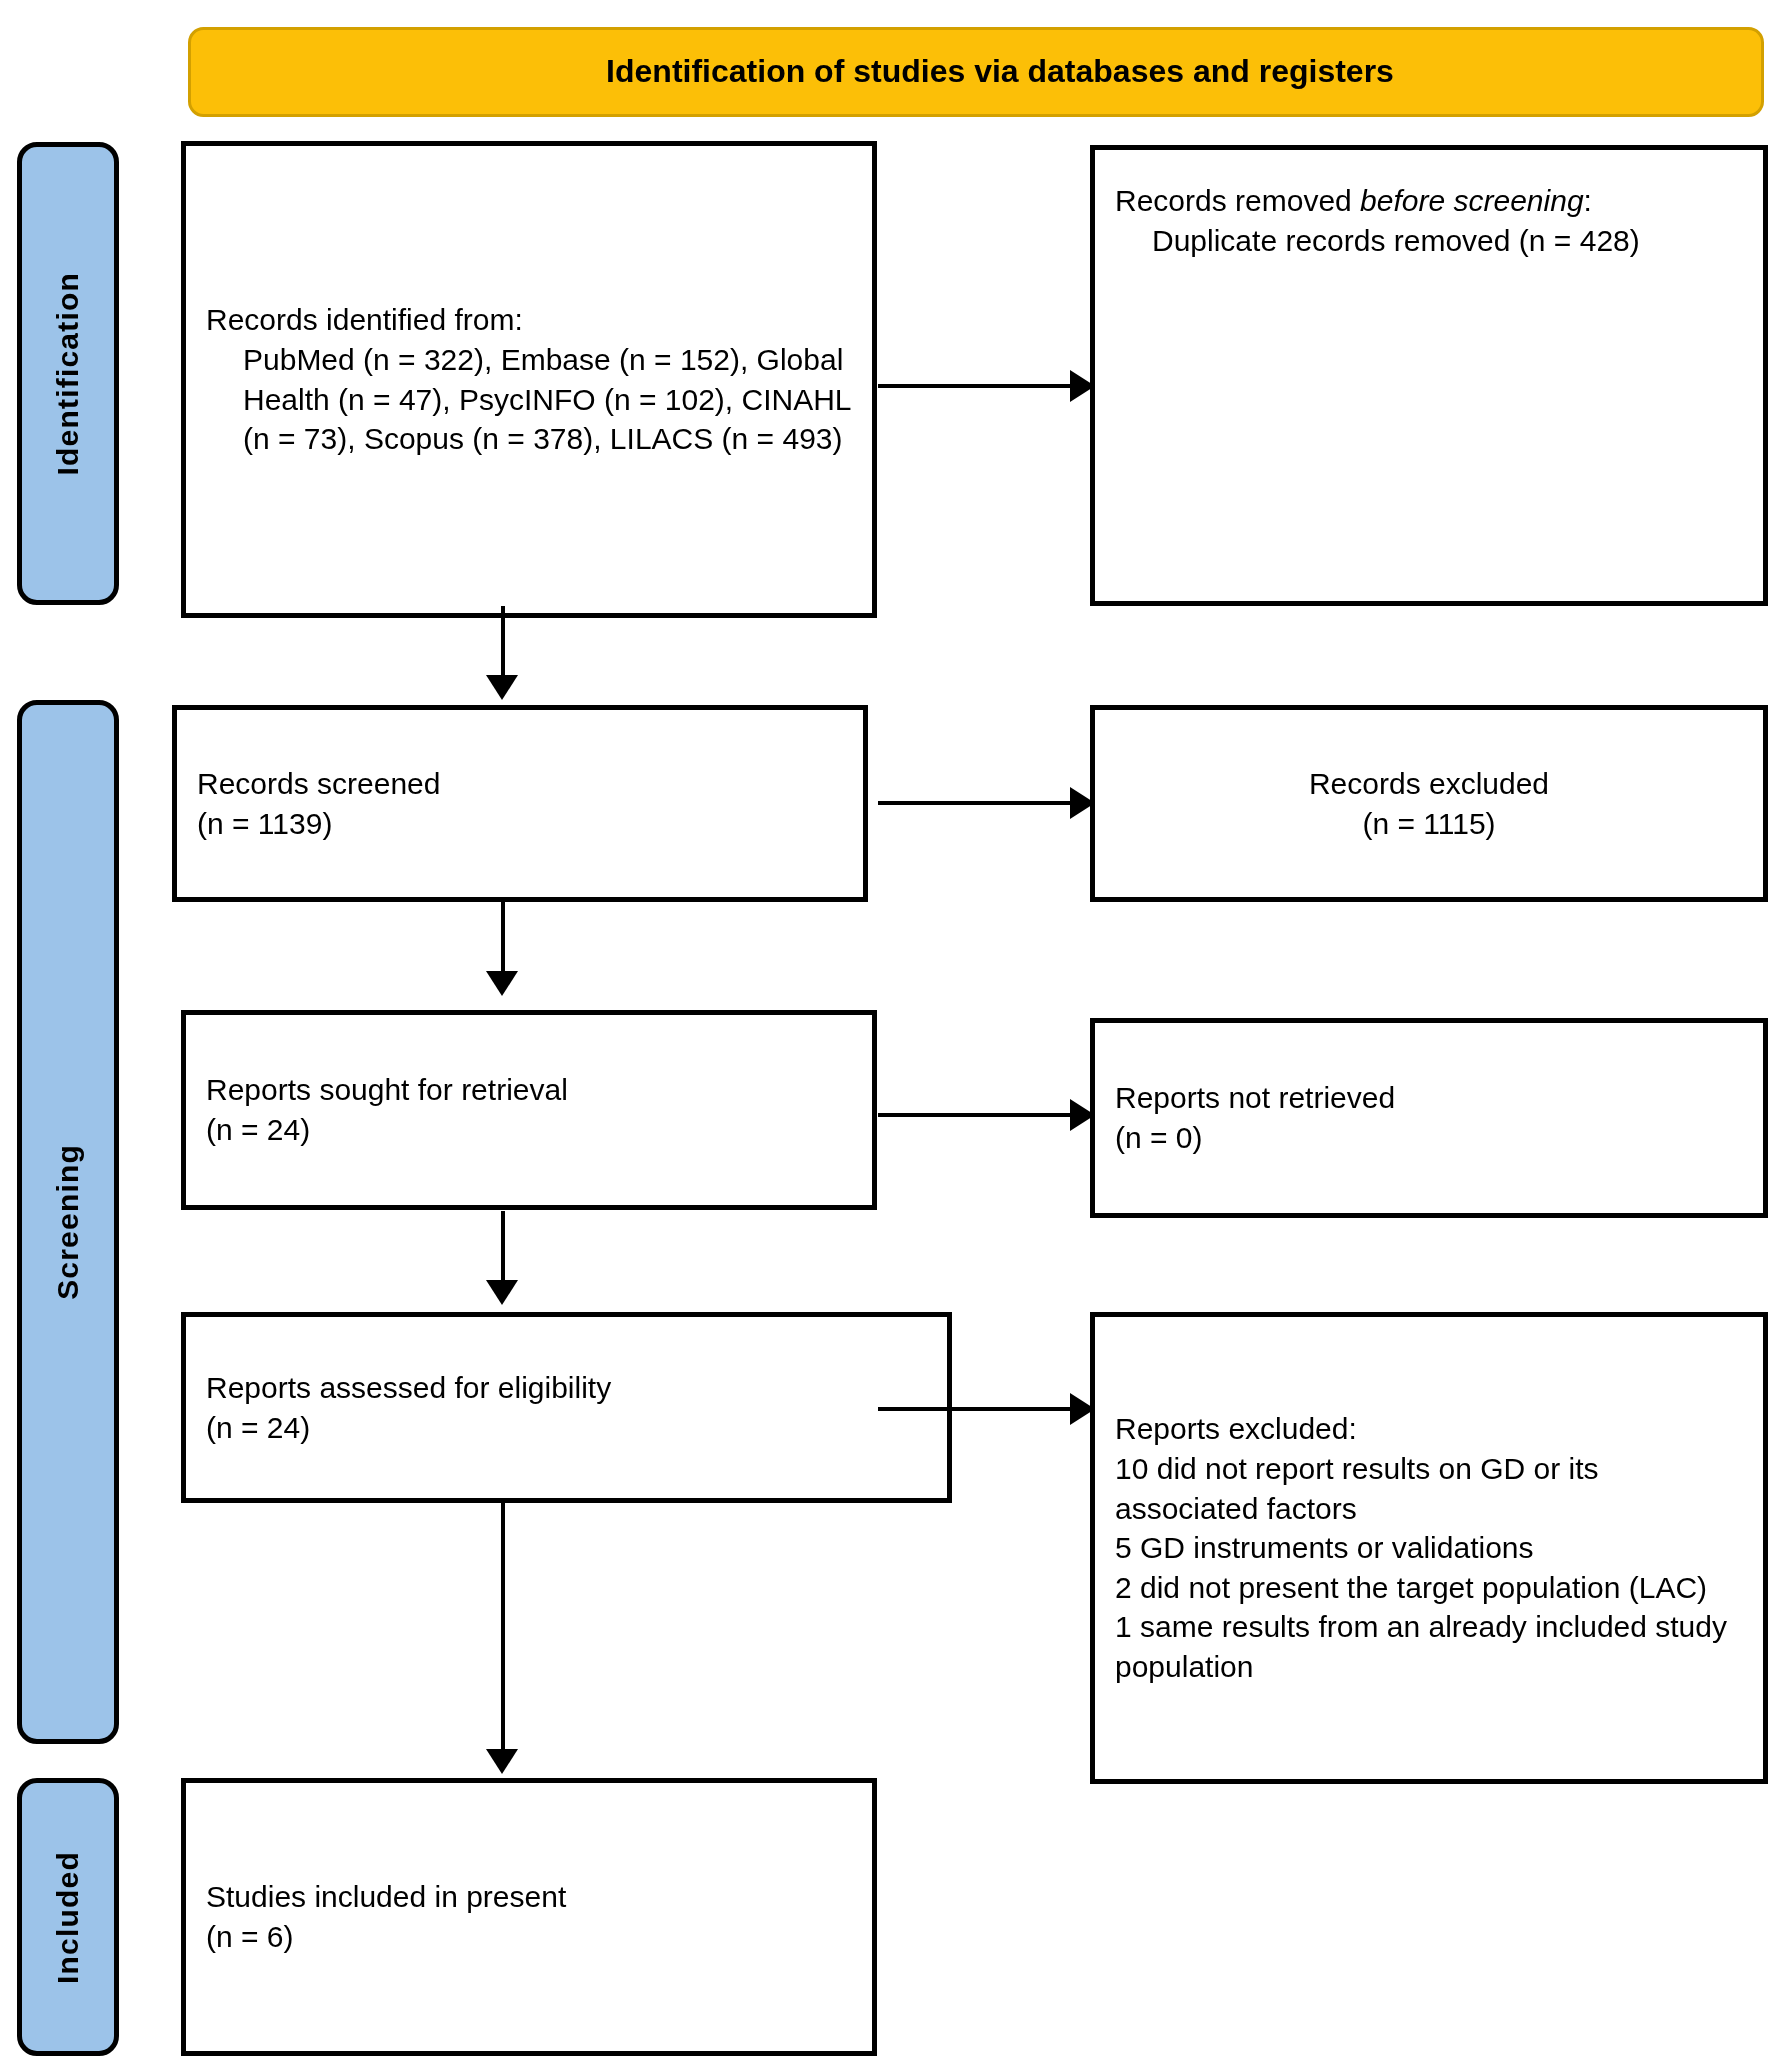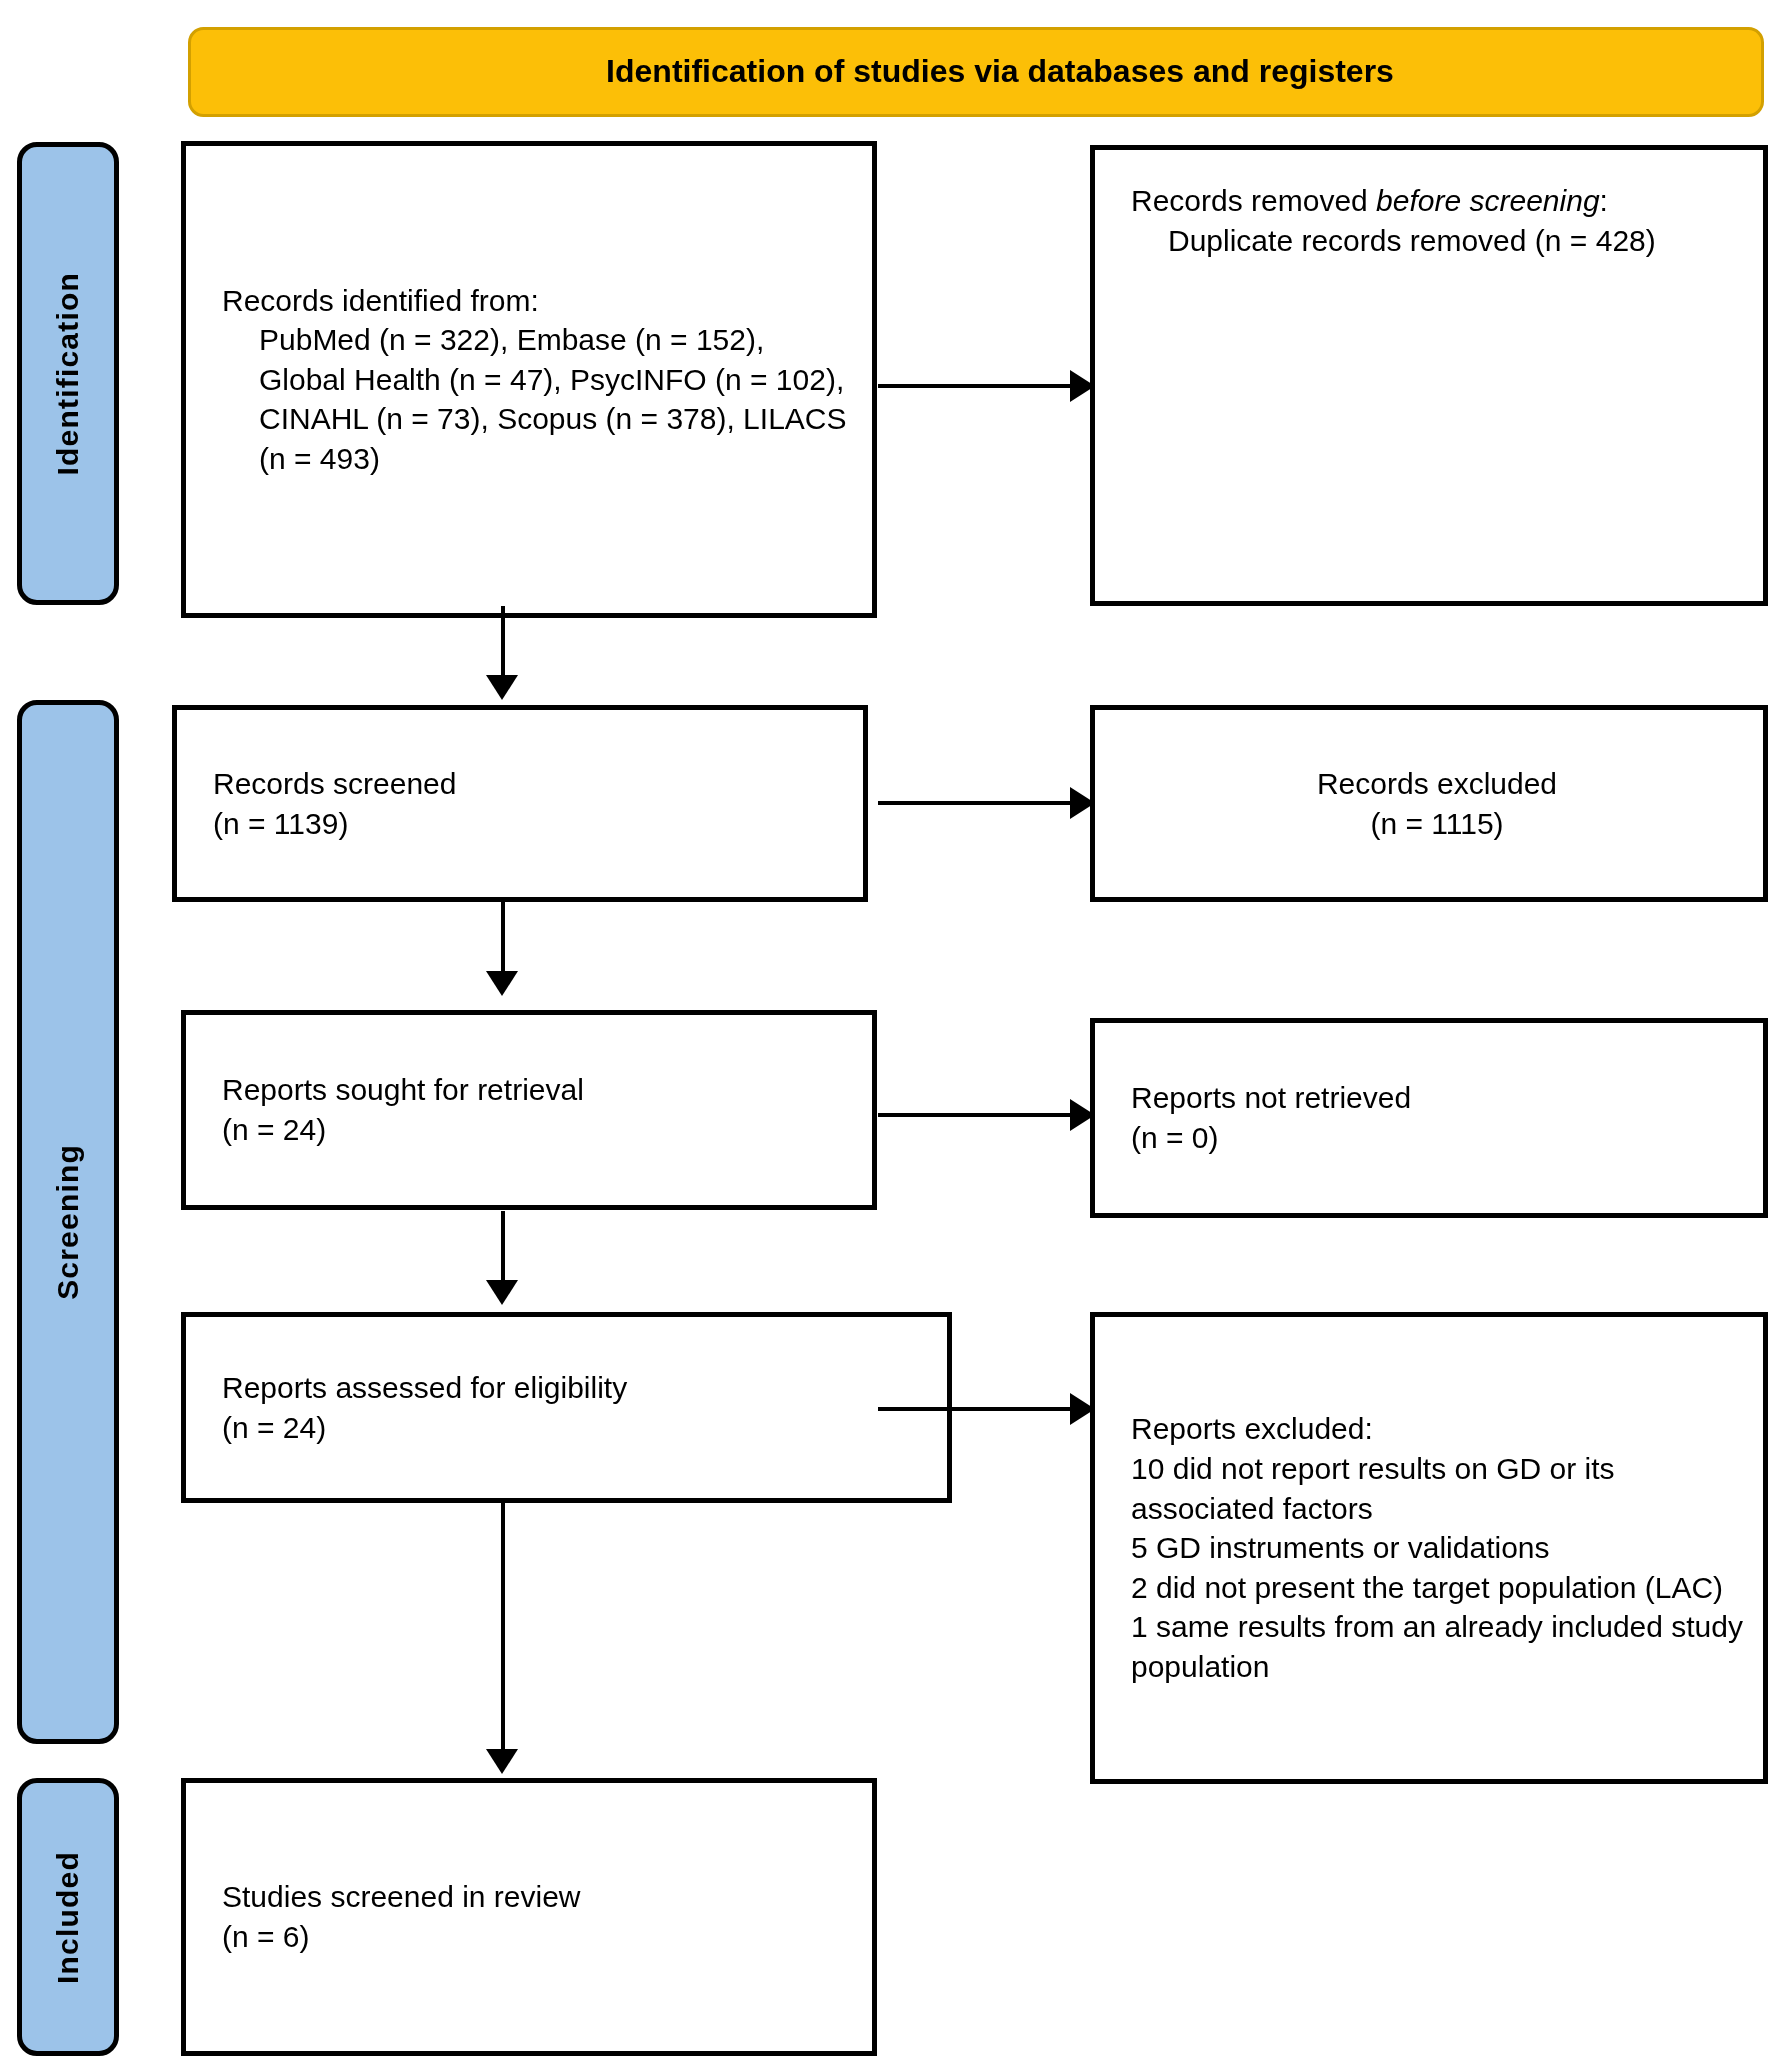--- a/index.html
+++ b/index.html
@@ -65,21 +65,20 @@
     background:#ffffff;
     border:5.3px solid #000000;
     box-sizing:border-box;
     display:flex;
     align-items:center;
   }
   .fbox-inner{
     padding:0 20px;
     width:100%;
     box-sizing:border-box;
-    margin-left:16px;
   }
   .fline{
     font-size:30px;
     line-height:1.32;
     color:#000000;
     white-space:pre-wrap;
   }
   .fline.indent{ padding-left:37px; }
   .ital{ font-style:italic; }
 
@@ -208,19 +207,19 @@
       <div class="fline">2 did not present the target population (LAC)</div>
       <div class="fline">1 same results from an already included study population</div>
     </div>
   </div>
 
   <div class="vline" style="left:501px; top:1503px; height:248px;"></div>
   <div class="varrow" style="left:486px; top:1749px;"></div>
 
   <div class="fbox" style="left:181px; top:1778px; width:696px; height:278px;">
     <div class="fbox-inner">
-      <div class="fline">Studies screened in review</div>
+      <div class="fline">Studies included in present</div>
       <div class="fline">(n = 6)</div>
     </div>
   </div>
 
 </div>
 
 
 </body></html>

